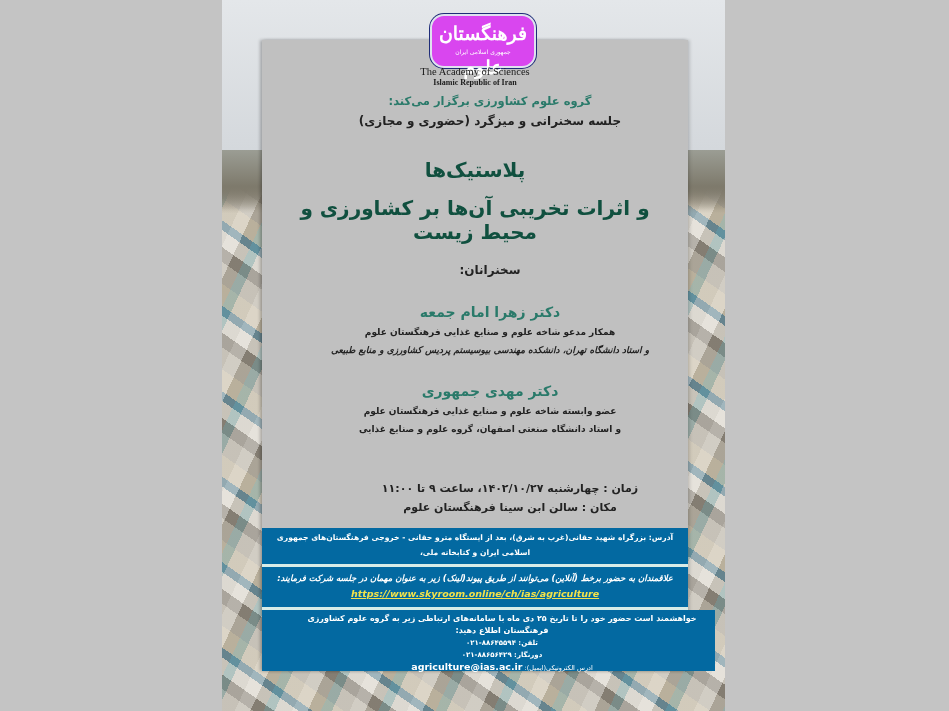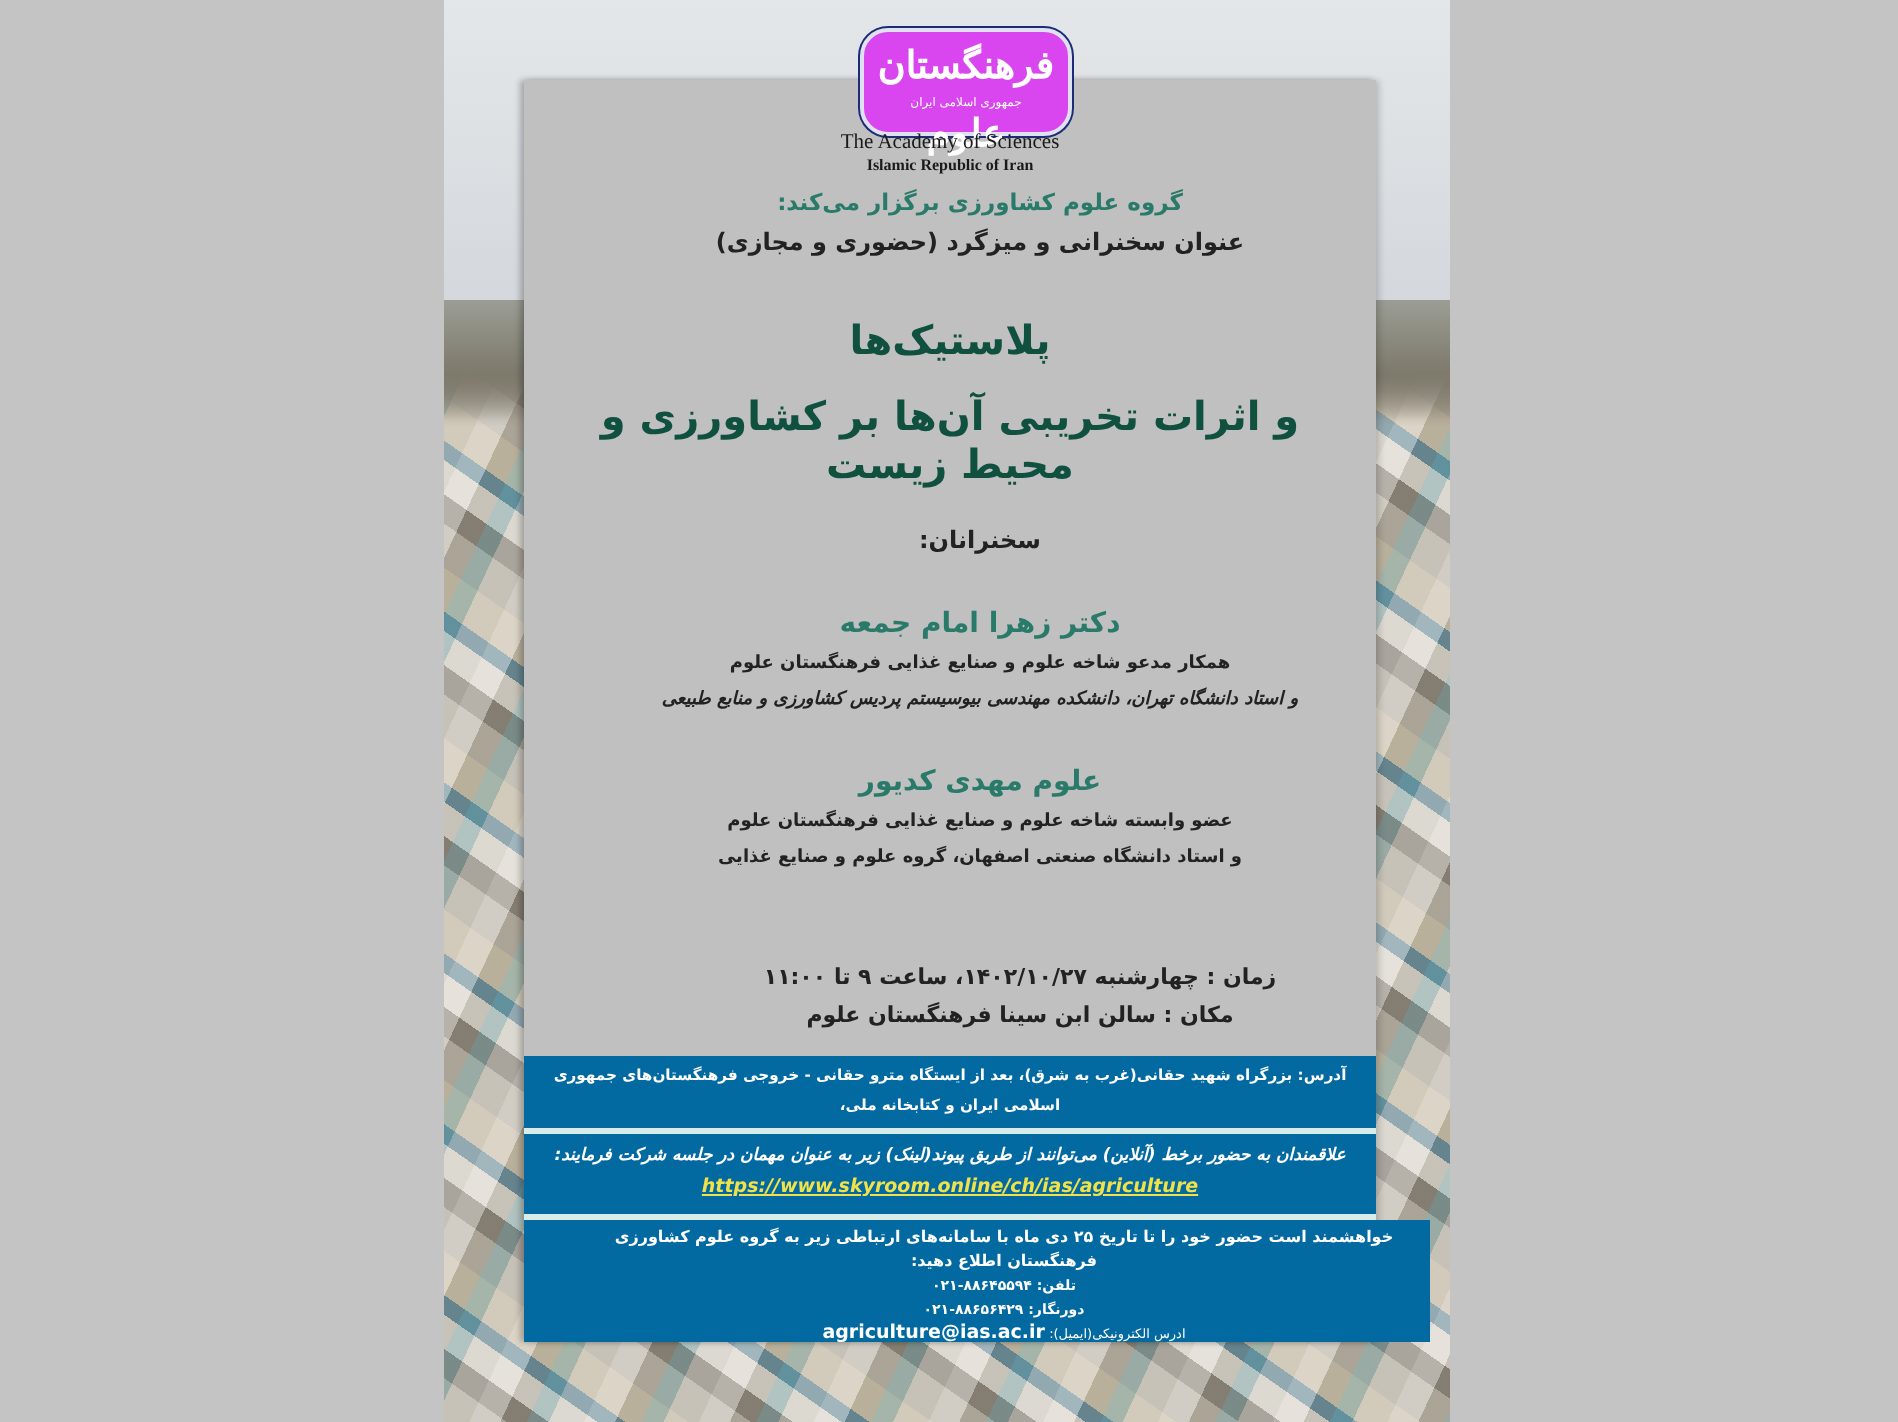--- a/index.html
+++ b/index.html
@@ -121,32 +121,32 @@
     <span>فرهنگستان علوم</span>
     <div class="sub">جمهوری اسلامی ایران</div>
   </div>
 </div>
 <div class="academy">
   <div class="en1">The Academy of Sciences</div>
   <div class="en2">Islamic Republic of Iran</div>
 </div>
 
 <div class="organizer">گروه علوم کشاورزی برگزار می‌کند:</div>
-<div class="session">عنوان سخنرانی و میزگرد (حضوری و مجازی)</div>
+<div class="session">جلسه سخنرانی و میزگرد (حضوری و مجازی)</div>
 
 <div class="title1">پلاستیک‌ها</div>
 <div class="title2">و اثرات تخریبی آن‌ها بر کشاورزی و محیط زیست</div>
 
 <div class="speakers-label">سخنرانان:</div>
 
 <div class="speaker-name" style="top:304px;">دکتر زهرا امام جمعه</div>
 <div class="speaker-line" style="top:327px;">همکار مدعو شاخه علوم و صنایع غذایی فرهنگستان علوم</div>
 <div class="speaker-line" style="top:345px;font-style:italic;">و استاد دانشگاه تهران، دانشکده مهندسی بیوسیستم پردیس کشاورزی و منابع طبیعی</div>
 
-<div class="speaker-name" style="top:383px;">علوم مهدی کدیور</div>
+<div class="speaker-name" style="top:383px;">دکتر مهدی جمهوری</div>
 <div class="speaker-line" style="top:406px;">عضو وابسته شاخه علوم و صنایع غذایی فرهنگستان علوم</div>
 <div class="speaker-line" style="top:424px;">و استاد دانشگاه صنعتی اصفهان، گروه علوم و صنایع غذایی</div>
 
 <div class="time" style="top:482px;">زمان : چهارشنبه ۱۴۰۲/۱۰/۲۷، ساعت ۹ تا ۱۱:۰۰</div>
 <div class="place" style="top:501px;">مکان : سالن ابن سینا فرهنگستان علوم</div>
 
 <div class="band address">
   <div class="line">آدرس: بزرگراه شهید حقانی(غرب به شرق)، بعد از ایستگاه مترو حقانی - خروجی فرهنگستان‌های جمهوری اسلامی ایران و کتابخانه ملی،</div>
   <div class="line">فرهنگستان علوم، طبقه همکف، سالن ابن سینا</div>
 </div>

